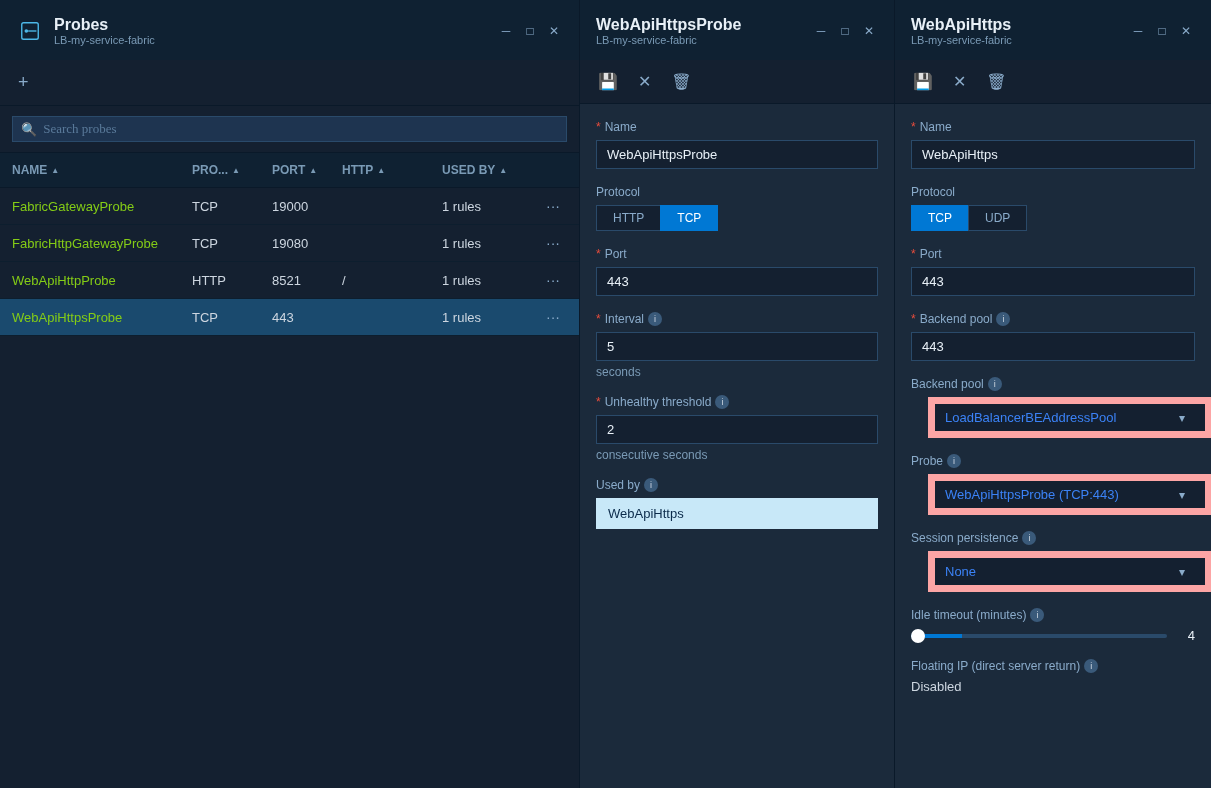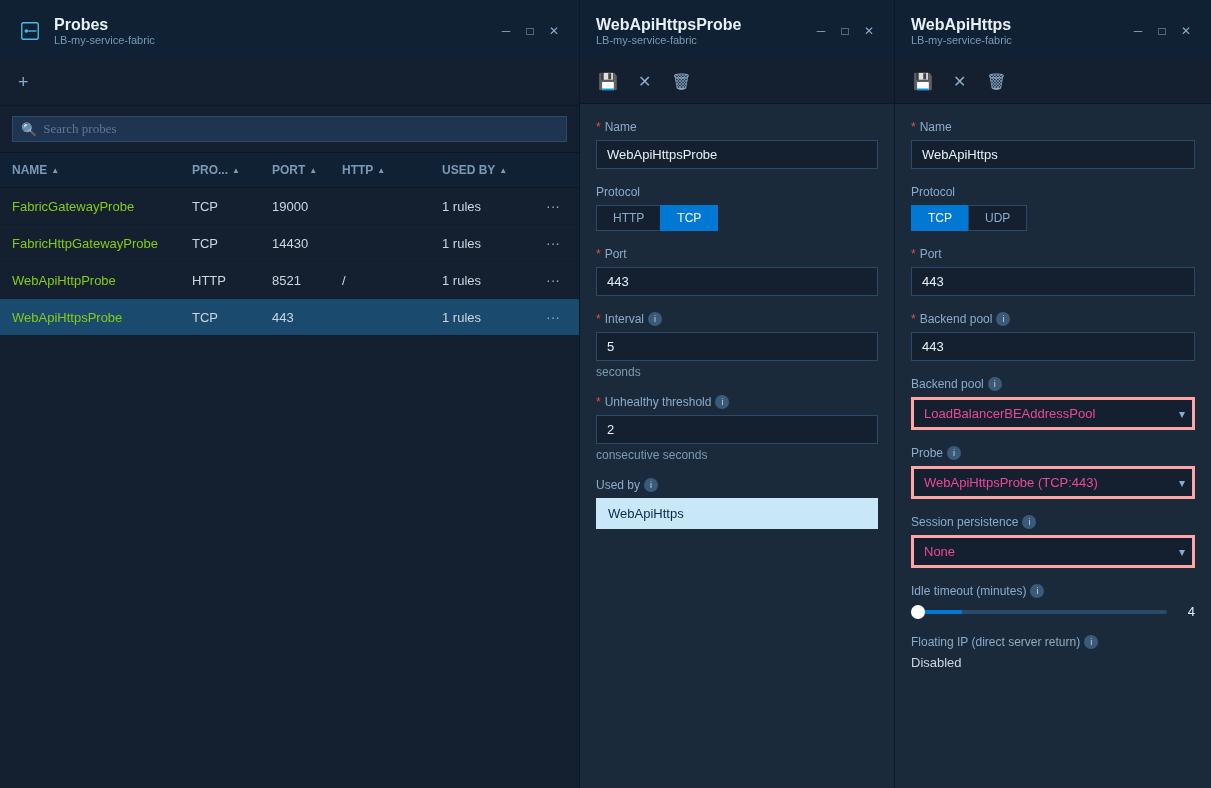--- a/index.html
+++ b/index.html
@@ -305,29 +305,30 @@
       color: #0a2a4a;
       padding: 8px 12px;
       font-size: 13px;
       cursor: pointer;
     }
 
     
     .form-select {
       width: 100%;
       background: #142030;
-      border: 3px solid #fca5a5;
-      color: #ec4899;
+      border: 7px solid #fca5a5;
+      color: #3b82f6;
       padding: 6px 30px 6px 10px;
       font-size: 13px;
       font-family: inherit;
       outline: none;
       appearance: none;
       cursor: pointer;
       position: relative;
+      margin-left: 17px;
     }
 
     .select-wrap {
       position: relative;
     }
 
     .select-wrap::after {
       content: '▾';
       position: absolute;
       right: 10px;
@@ -452,21 +453,21 @@
       <div class="td"></div>
       <div class="td">1 rules</div>
       <div class="td">
         <button class="more-btn">···</button>
       </div>
     </div>
 
     <div class="table-row">
       <div class="td name-cell">FabricHttpGatewayProbe</div>
       <div class="td">TCP</div>
-      <div class="td">14430</div>
+      <div class="td">19080</div>
       <div class="td"></div>
       <div class="td">1 rules</div>
       <div class="td">
         <button class="more-btn">···</button>
       </div>
     </div>
 
     <div class="table-row">
       <div class="td name-cell">WebApiHttpProbe</div>
       <div class="td">HTTP</div>

